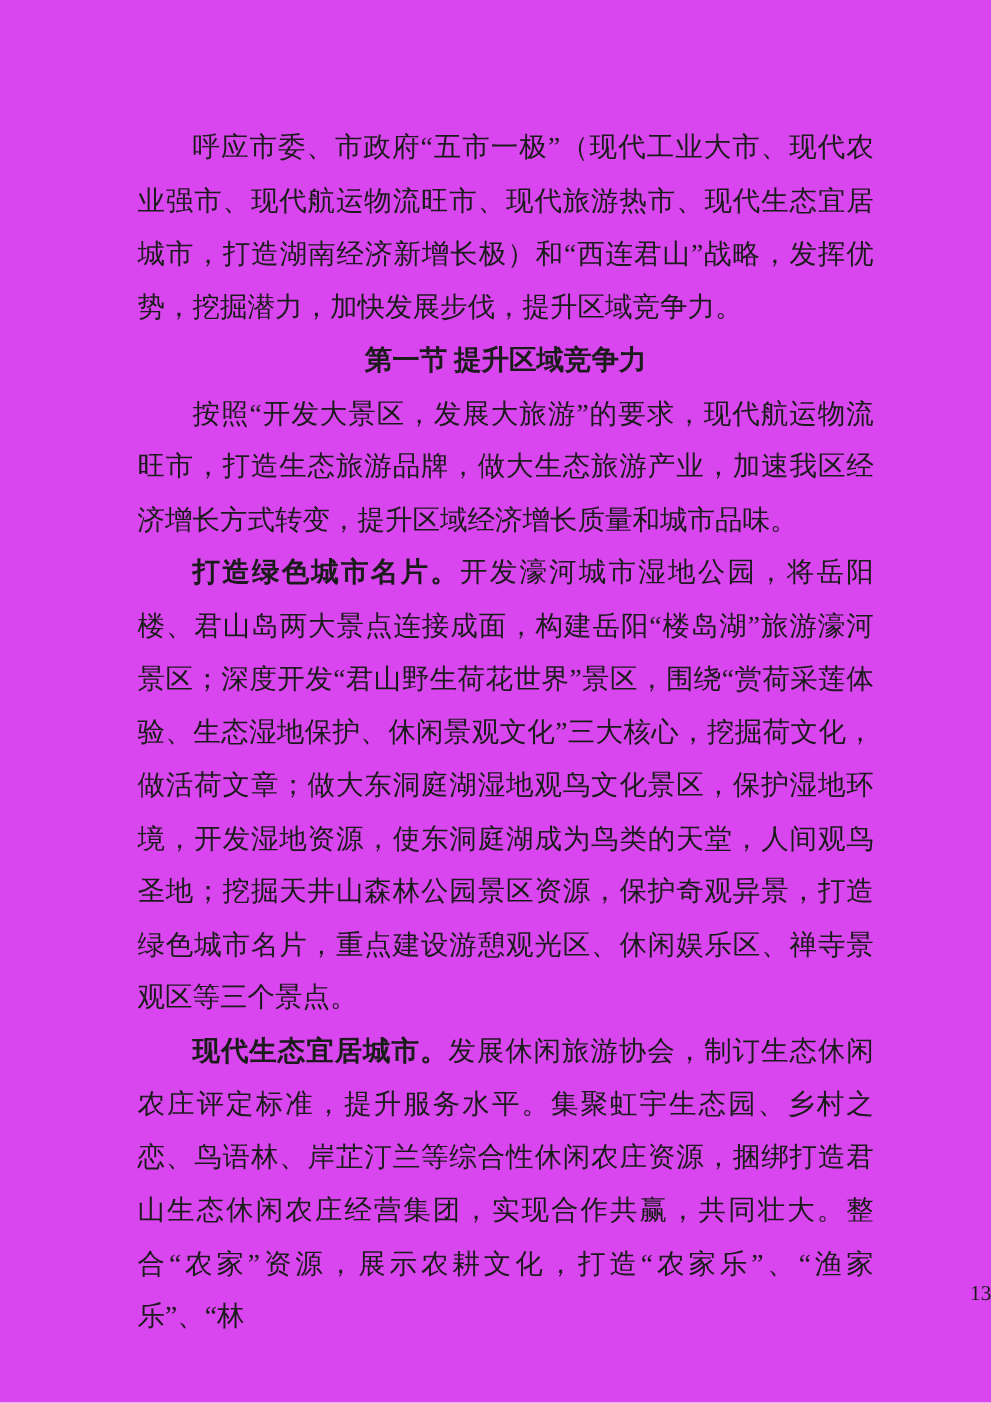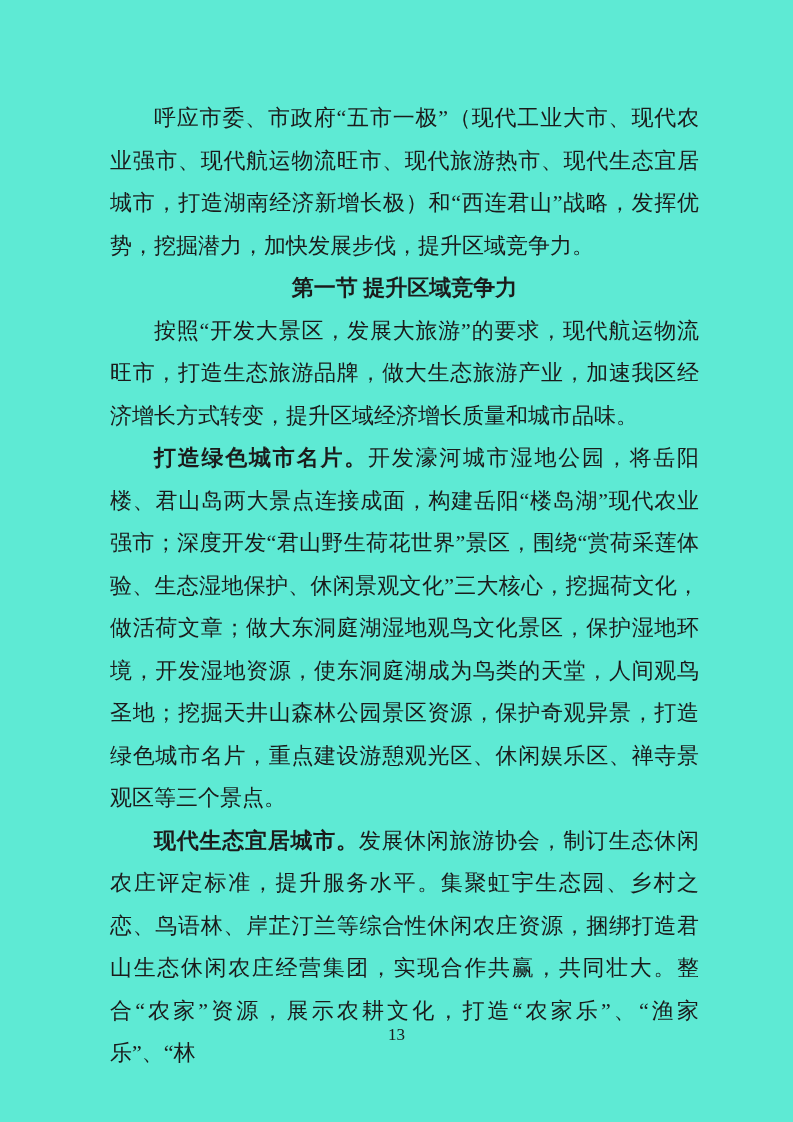--- a/index.html
+++ b/index.html
@@ -5,21 +5,21 @@
   html, body {
     margin: 0;
     padding: 0;
     background: #ffffff;
   }
   .page {
     position: relative;
     width: 793px;
     height: 1122px;
     margin: 0 auto;
-    background: #5eead4;
+    background: #d946ef;
     box-sizing: border-box;
     padding: 97px 94px 0 110px;
     font-family: "Liberation Serif", "DejaVu Serif", serif;
     font-size: 22px;
     line-height: 42.5px;
     color: #1b1b1b;
     text-align: justify;
   }
   .para {
     margin: 0;
@@ -37,37 +37,37 @@
     line-height: 42.5px;
   }
   .lead {
     font-weight: bold;
   }
   .footer {
     position: absolute;
     left: 0;
     top: 1024px;
     width: 793px;
-    text-align: center;
+    text-align: right;
     font-size: 17px;
     line-height: 22px;
     color: #1b1b1b;
     text-indent: 0;
   }
 </style>
 </head>
 <body>
 
 <div class="page">
 
   <p class="para">呼应市委、市政府“五市一极”（现代工业大市、现代农业强市、现代航运物流旺市、现代旅游热市、现代生态宜居城市，打造湖南经济新增长极）和“西连君山”战略，发挥优势，挖掘潜力，加快发展步伐，提升区域竞争力。</p>
 
   <h2 class="heading">第一节 提升区域竞争力</h2>
 
   <p class="para">按照“开发大景区，发展大旅游”的要求，现代航运物流旺市，打造生态旅游品牌，做大生态旅游产业，加速我区经济增长方式转变，提升区域经济增长质量和城市品味。</p>
 
-  <p class="para"><b class="lead">打造绿色城市名片。</b><span>开发濠河城市湿地公园，将岳阳楼、君山岛两大景点连接成面，构建岳阳“楼岛湖”现代农业强市；深度开发“君山野生荷花世界”景区，围绕“赏荷采莲体验、生态湿地保护、休闲景观文化”三大核心，挖掘荷文化，做活荷文章；做大东洞庭湖湿地观鸟文化景区，保护湿地环境，开发湿地资源，使东洞庭湖成为鸟类的天堂，人间观鸟圣地；挖掘天井山森林公园景区资源，保护奇观异景，打造绿色城市名片，重点建设游憩观光区、休闲娱乐区、禅寺景观区等三个景点。</span></p>
+  <p class="para"><b class="lead">打造绿色城市名片。</b><span>开发濠河城市湿地公园，将岳阳楼、君山岛两大景点连接成面，构建岳阳“楼岛湖”旅游濠河景区；深度开发“君山野生荷花世界”景区，围绕“赏荷采莲体验、生态湿地保护、休闲景观文化”三大核心，挖掘荷文化，做活荷文章；做大东洞庭湖湿地观鸟文化景区，保护湿地环境，开发湿地资源，使东洞庭湖成为鸟类的天堂，人间观鸟圣地；挖掘天井山森林公园景区资源，保护奇观异景，打造绿色城市名片，重点建设游憩观光区、休闲娱乐区、禅寺景观区等三个景点。</span></p>
 
   <p class="para"><b class="lead">现代生态宜居城市。</b><span>发展休闲旅游协会，制订生态休闲农庄评定标准，提升服务水平。集聚虹宇生态园、乡村之恋、鸟语林、岸芷汀兰等综合性休闲农庄资源，捆绑打造君山生态休闲农庄经营集团，实现合作共赢，共同壮大。整合“农家”资源，展示农耕文化，打造“农家乐”、“渔家乐”、“林</span></p>
 
   <div class="footer">13</div>
 
 </div>
 
 </body></html>

